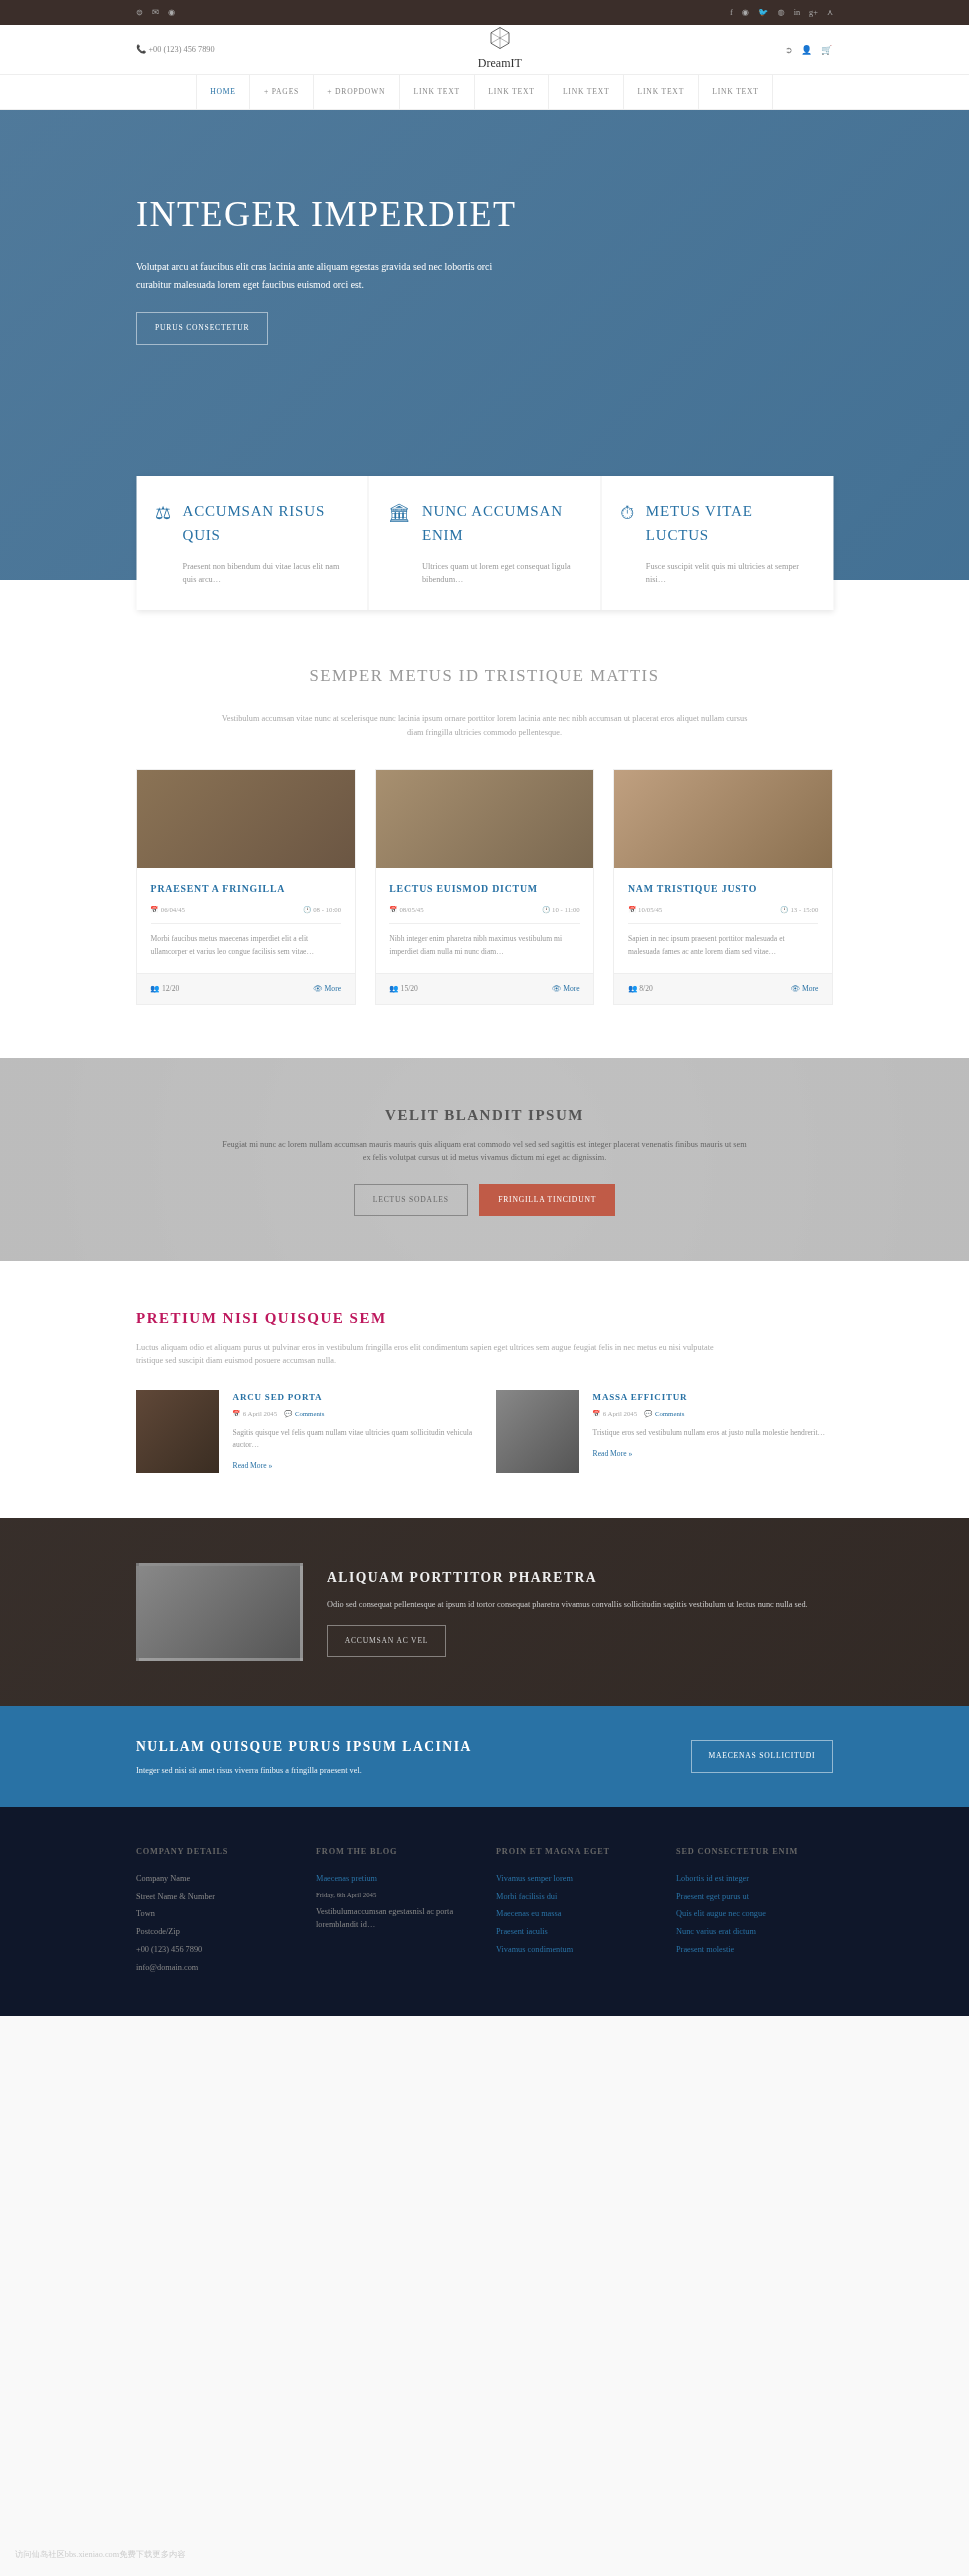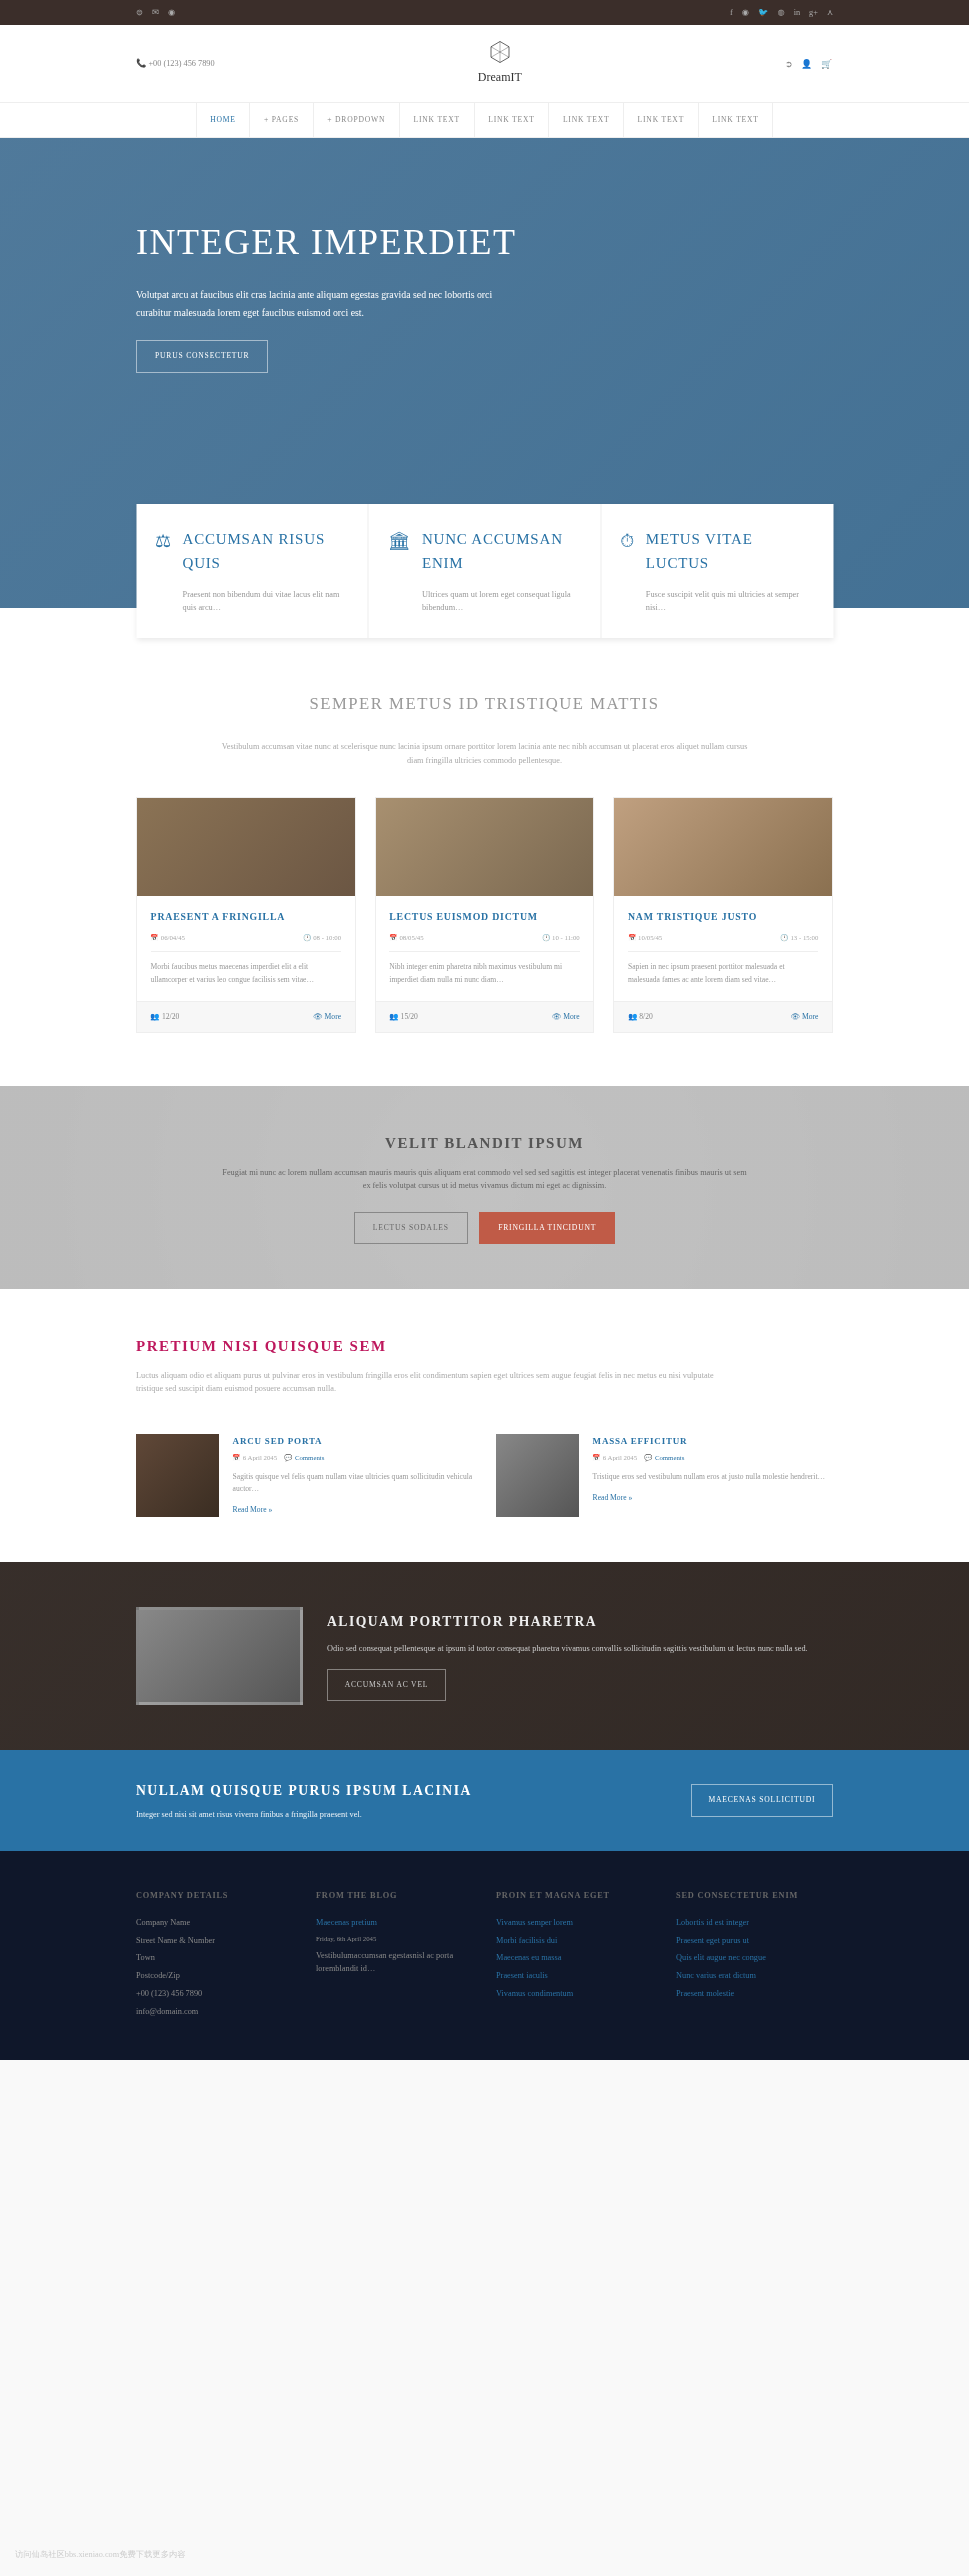--- a/index.html
+++ b/index.html
@@ -3,21 +3,21 @@
 <meta charset="utf-8">
 <style>
 *{margin:0;padding:0;box-sizing:border-box}
 body{font-family:Georgia,serif;color:#888;font-size:9.8px;line-height:1.6;background:#f9f9f9}
 a{text-decoration:none;color:inherit}
 .topbar{background:#3B2E2A;color:#aaa;padding:6px 0;font-size:8.3px}
 .container{max-width:727px;margin:0 auto;padding:0 15px}
 .topbar-inner{display:flex;justify-content:space-between}
 .topbar-left,.topbar-right{display:flex;gap:9px}
 .ticon{cursor:pointer}
-.header{background:#fff;padding:15px 0}
+.header{background:#fff;padding:1px 0}
 .header-inner{display:flex;justify-content:space-between;align-items:center}
 .phone{font-size:8.3px;color:#888}
 .logo{text-align:center}
 .logo-icon{width:24px;height:24px;margin:0 auto 3.8px}
 .logo-text{font-family:Georgia,serif;font-size:12px;color:#333}
 .header-icons{display:flex;gap:9px;font-size:9px;color:#888}
 .nav{background:#fff;border-top:0.8px solid #eee;border-bottom:0.8px solid #eee}
 .nav-inner{display:flex;justify-content:center}
 .nav-item{padding:10.6px 13.6px;font-size:7.6px;letter-spacing:0.8px;color:#888;border-right:0.8px solid #eee;cursor:pointer}
 .nav-item:first-child{border-left:0.8px solid #eee}
@@ -48,21 +48,21 @@
 .card-foot{display:flex;justify-content:space-between;padding:9px 13.6px;background:#f7f7f7;font-size:7.6px;border-top:0.8px solid #eee}
 .card-foot .more{color:#2972A5}
 .cta-section{background:linear-gradient(rgba(200,200,200,0.85),rgba(200,200,200,0.85)),radial-gradient(circle,#999,#777);padding:45px 0;text-align:center}
 .cta-title{color:#555;font-size:15px;letter-spacing:1.5px;margin-bottom:11.4px}
 .cta-text{font-size:8.3px;color:#666;max-width:530px;margin:0 auto 19px}
 .cta-btns{display:flex;gap:11.4px;justify-content:center}
 .cta-btn{padding:9px 18px;font-size:7.6px;letter-spacing:0.8px;border:0.8px solid #888;color:#666;cursor:pointer}
 .cta-btn.primary{background:#C05B47;border-color:#C05B47;color:#fff}
 .blog-section{padding:45px 0;background:#fff}
 .blog-title{font-size:15px;color:#be185d;letter-spacing:1.5px;margin-bottom:11.4px}
-.blog-sub{font-size:8.3px;color:#aaa;margin-bottom:38px;max-width:606px}
+.blog-sub{font-size:8.3px;color:#aaa;margin-bottom:22px;max-width:606px}
 .blog-posts{display:flex;gap:23px}
 .blog-post{flex:1;display:flex;gap:13.6px}
 .blog-img{width:83px;height:83px;background:linear-gradient(135deg,#604838,#3a2d22);flex-shrink:0}
 .blog-img.b2{background:linear-gradient(135deg,#888,#555)}
 .blog-post-title{color:#2972A5;font-size:9px;letter-spacing:0.8px;margin-bottom:4.5px}
 .blog-meta{font-size:6.8px;color:#aaa;margin-bottom:7.6px}
 .blog-meta .comments{color:#2972A5;margin-left:7.6px}
 .blog-text{font-size:7.6px;color:#999;margin-bottom:6px}
 .read-more{font-size:7.6px;color:#2972A5}
 .dark-cta{background:linear-gradient(rgba(50,40,35,0.85),rgba(50,40,35,0.85)),linear-gradient(135deg,#555,#333);padding:45px 0;color:#ccc}

